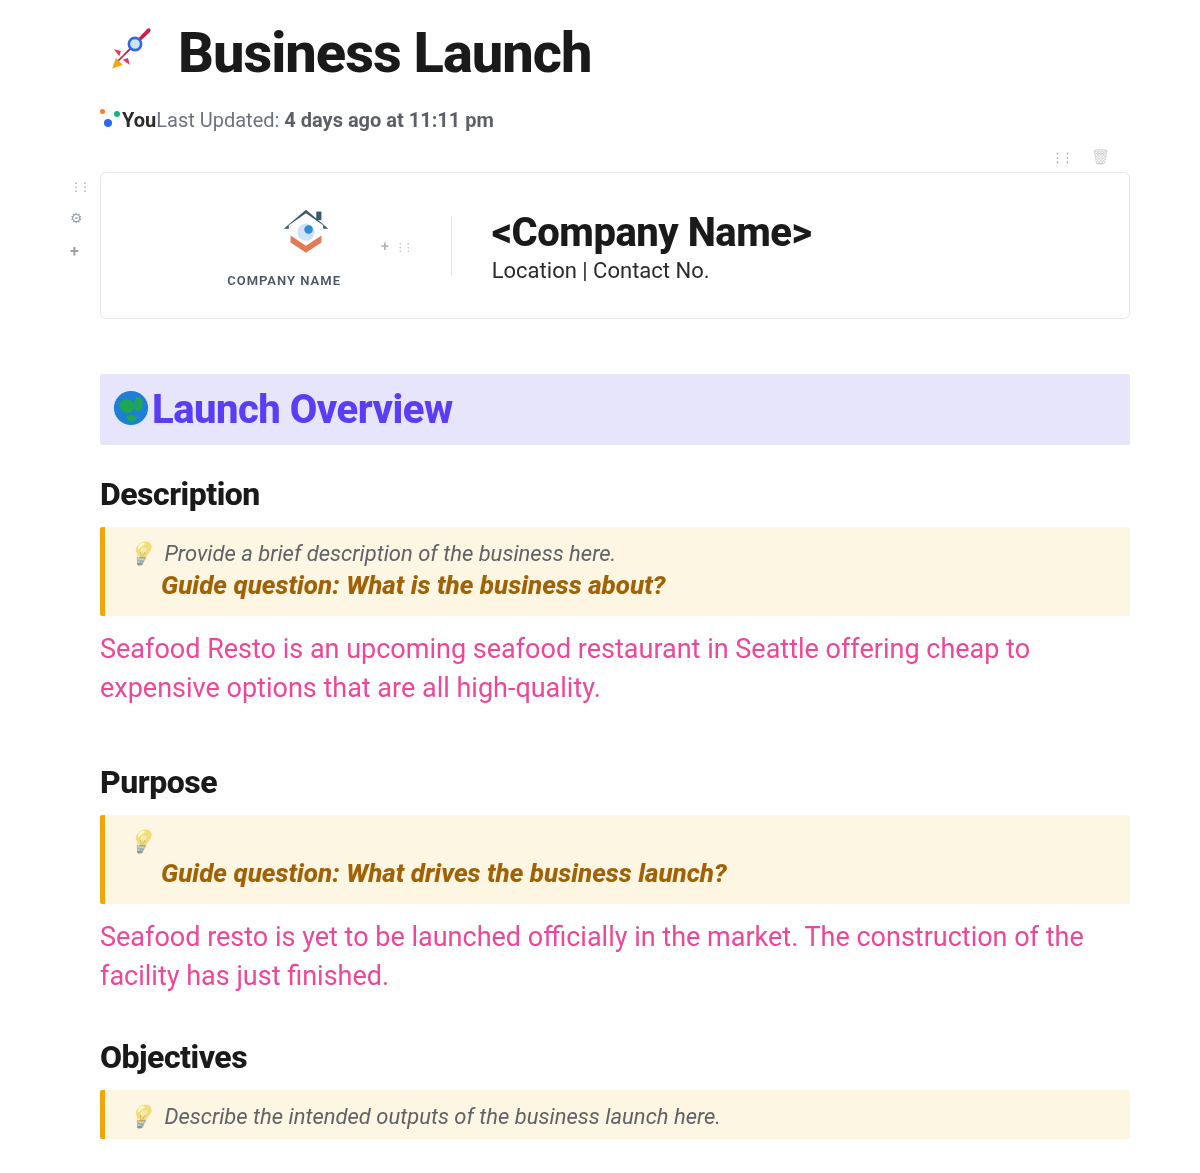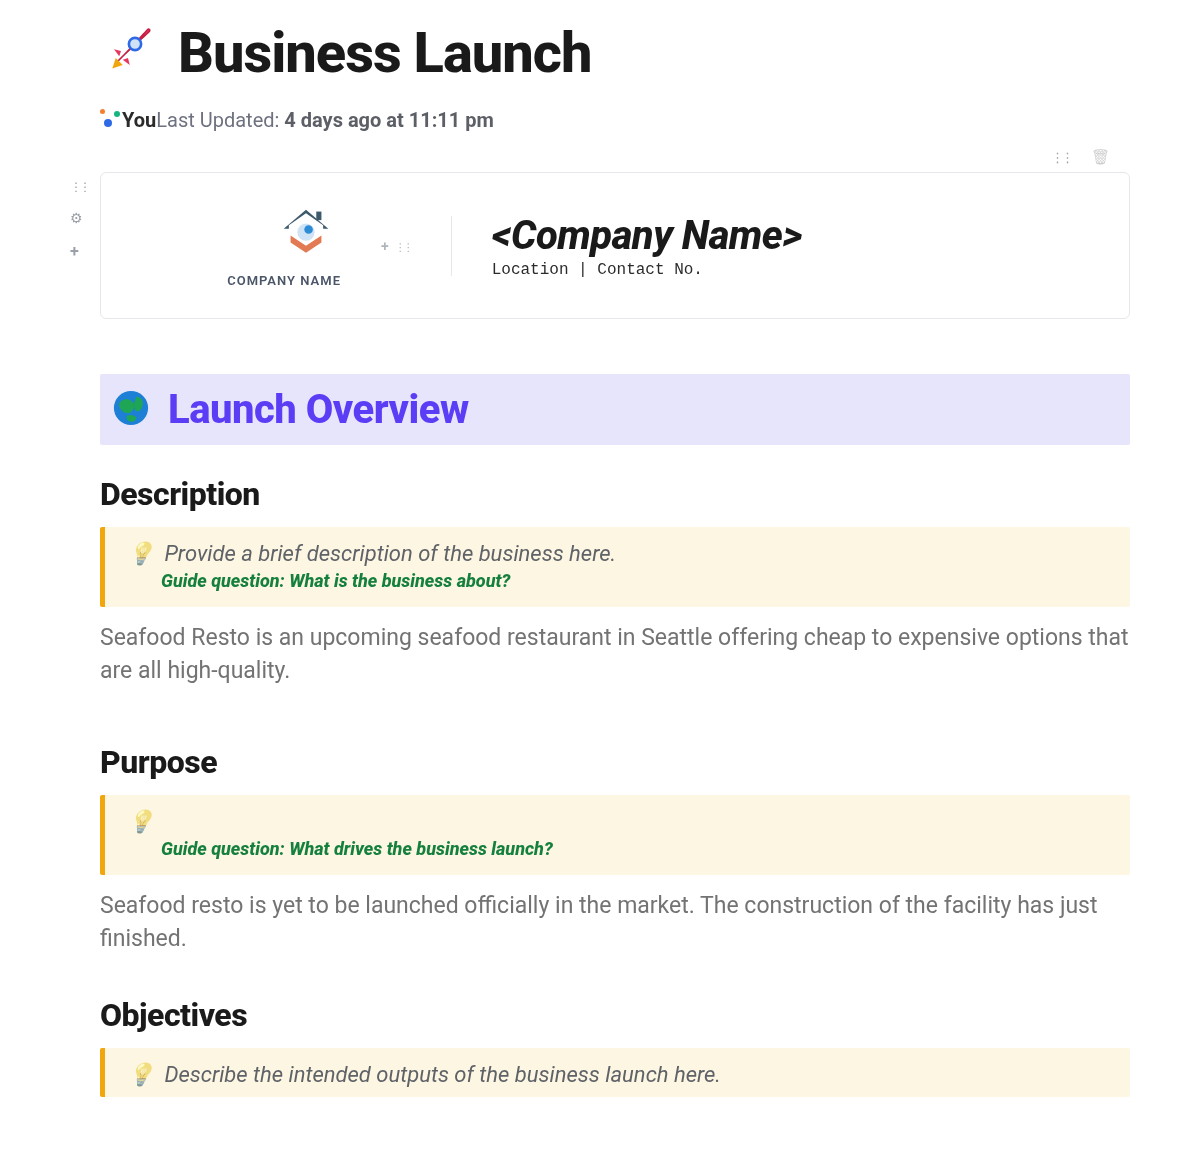--- a/index.html
+++ b/index.html
@@ -100,35 +100,33 @@
   }
   .insert-handle .plus::before { content:"+"; font-weight:600;}
   .insert-handle .dots::before { content:"⋮⋮"; letter-spacing:-3px; font-size:11px;}
   .vdiv {
     width:1px; height:60px; background:#e5e7eb;
   }
   .company-text h2 {
     font-size: 40px;
     font-weight: 800;
     letter-spacing: -0.5px;
-    font-style: italic;
   }
   .company-text .sub {
-    font-size: 16px;
+    font-size: 22px;
     color: #2b2b2b;
     margin-top: 2px;
-    font-family: Liberation Mono, monospace;
   }
   .section-banner {
     margin-top: 55px;
     background: #e6e5fb;
     padding: 12px 18px 12px 12px;
     display: flex;
     align-items: center;
-    gap: 18px;
+    gap: 2px;
     border-radius: 2px;
   }
   .section-banner h2 {
     font-size: 40px;
     font-weight: 800;
     color: #5b3df5;
     letter-spacing: -0.5px;
   }
   .subsection {
     margin-top: 30px;
@@ -148,30 +146,30 @@
   .callout .row1 {
     font-style: italic;
     color: #5f6368;
     font-size: 22px;
     display:flex; align-items:center; gap:10px;
   }
   .callout .row1 .bulb { filter: saturate(0.6); opacity:0.7; }
   .callout .row2 {
     font-style: italic;
     font-weight: 800;
-    color: #15803d;
-    font-size: 18px;
+    color: #a16207;
+    font-size: 26px;
     margin-top: 4px;
     padding-left: 34px;
   }
   .bodytext {
-    font-size: 23px;
+    font-size: 27px;
     line-height: 1.45;
     margin-top: 14px;
-    color: #737373;
+    color: #ec4899;
   }
   .rocket-svg { width:56px; height:56px; }
   .globe-svg  { width:38px; height:38px; }
   .house-svg  { width:70px; height:60px; }
   .trash::before { content:"🗑"; opacity:0.5; font-size:15px; filter:grayscale(1);}
 </style>
 </head>
 <body>
 
 <div class="page">

